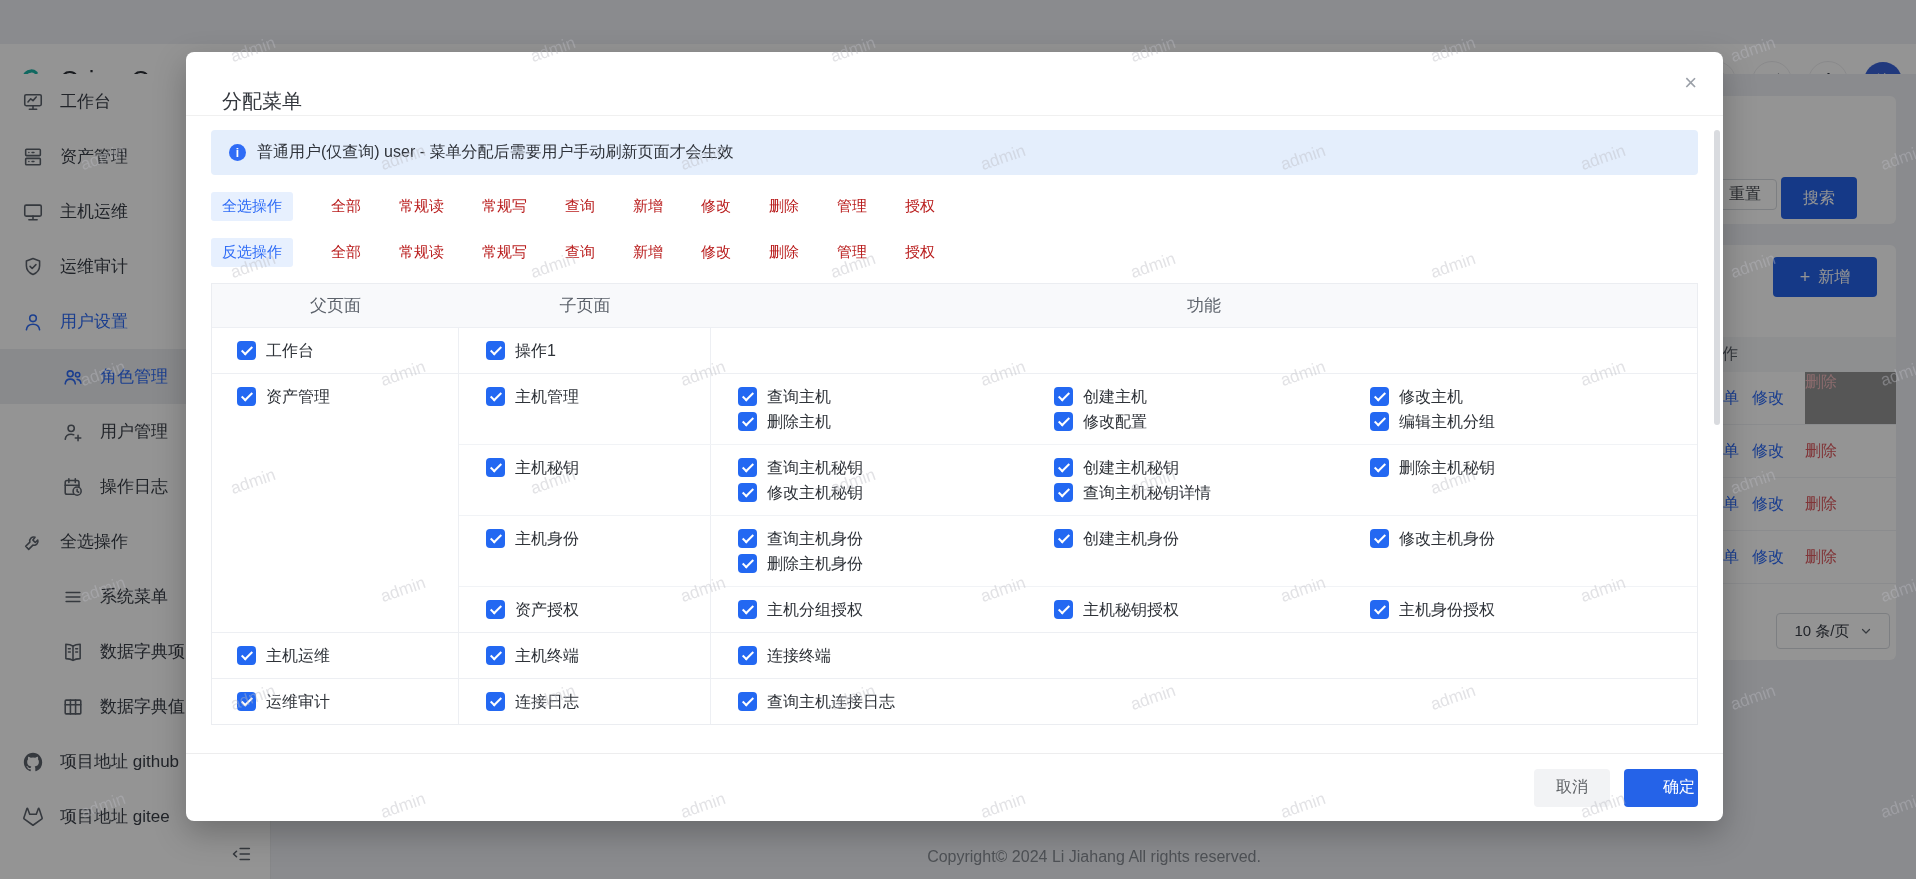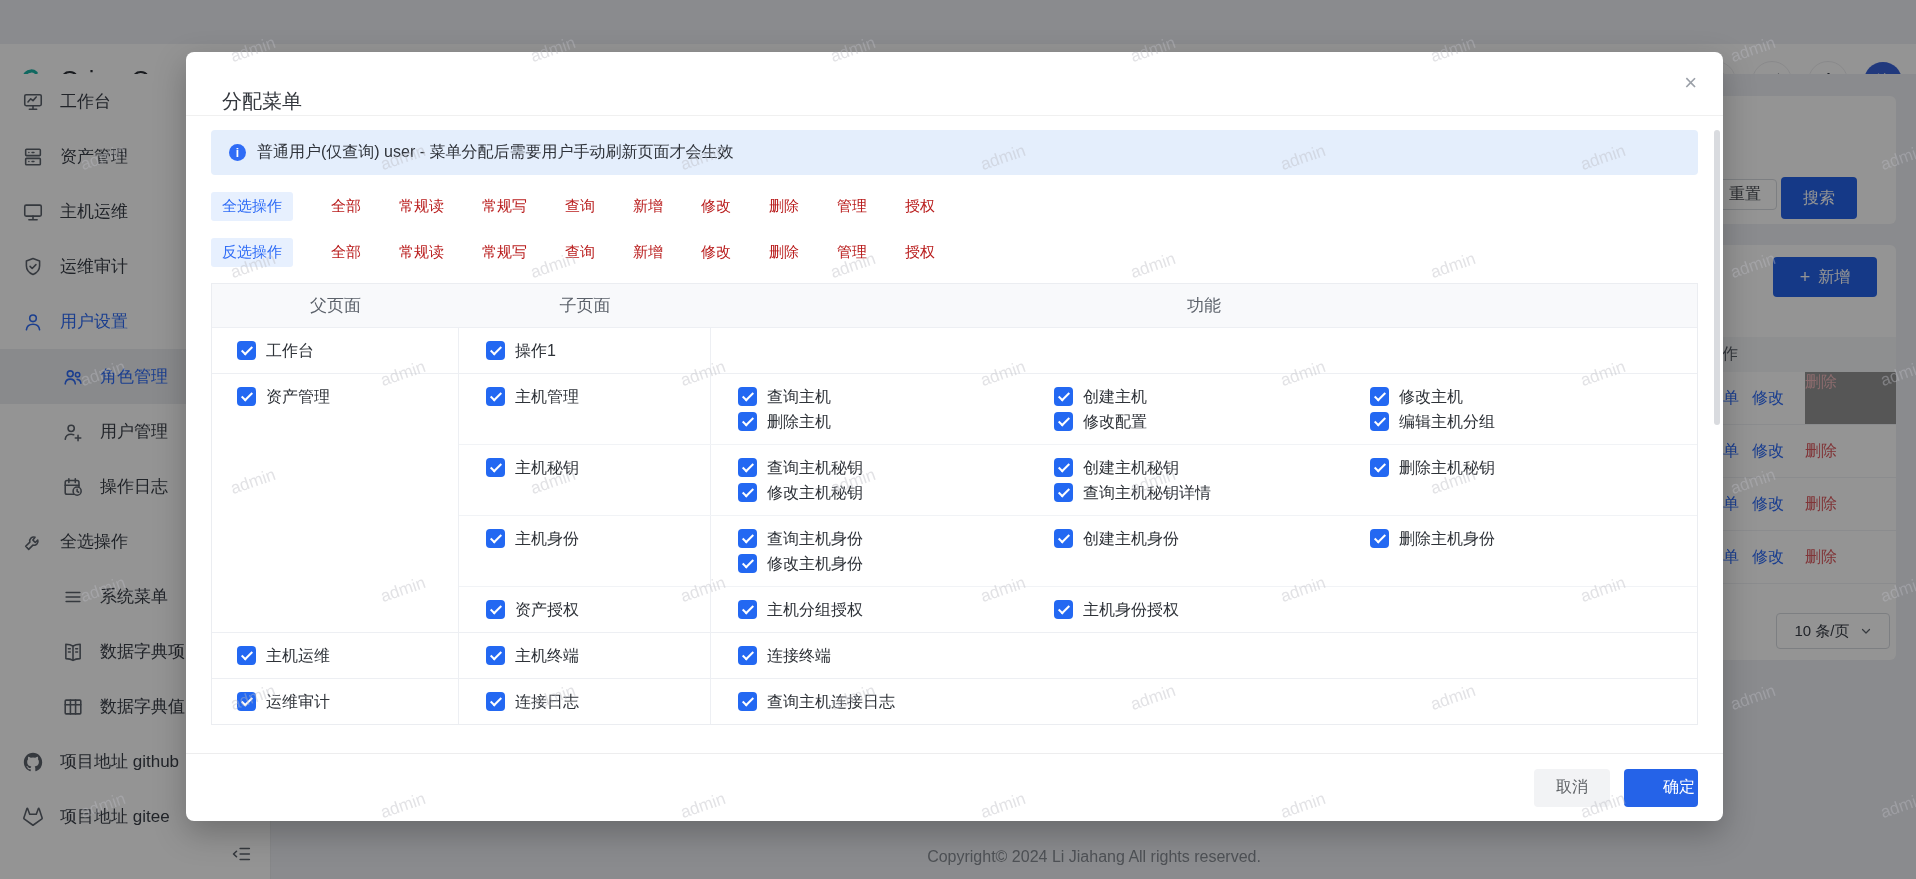--- a/index.html
+++ b/index.html
@@ -480,39 +480,43 @@
                   <span class="ck-item">
                     <span class="cb"></span>
                <span>查询主机身份</span>
                   </span>
                   <span class="ck-item">
                     <span class="cb"></span>
                <span>创建主机身份</span>
                   </span>
                   <span class="ck-item">
                     <span class="cb"></span>
+               <span>修改主机身份</span>
+                  </span>
+                  <span class="ck-item">
+                    <span class="cb"></span>
                <span>删除主机身份</span>
-                  </span>
-                  <span class="ck-item">
-                    <span class="cb"></span>
-               <span>修改主机身份</span>
                   </span>
                 </div>
               </div>
               <div class="child-row">
                 <div class="ccell">
                   <span class="ck-item">
                     <span class="cb"></span>
                <span>资产授权</span>
                   </span>
                 </div>
                 <div class="fcell">
                   <span class="ck-item">
                     <span class="cb"></span>
                <span>主机分组授权</span>
+                  </span>
+                  <span class="ck-item">
+                    <span class="cb"></span>
+               <span>主机秘钥授权</span>
                   </span>
                   <span class="ck-item">
                     <span class="cb"></span>
                <span>主机身份授权</span>
                   </span>
                 </div>
               </div>
             </div>
           </div>
           <div class="group">

